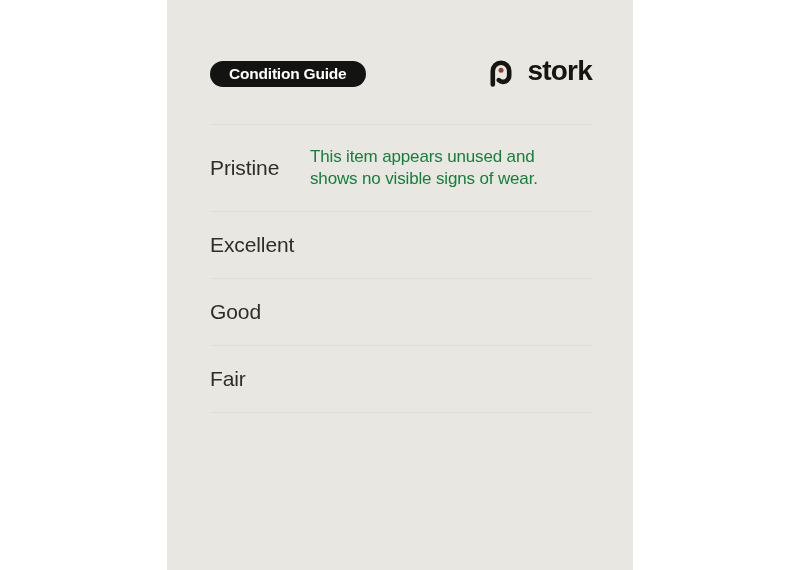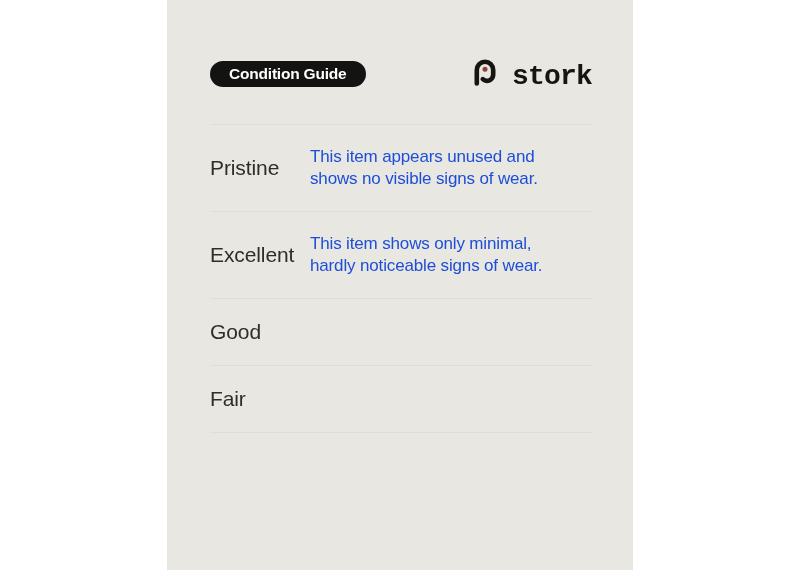--- a/index.html
+++ b/index.html
@@ -33,23 +33,22 @@
     border-radius: 17px;
     padding: 0 19px;
     font-family: "Liberation Sans", sans-serif;
     font-size: 15.5px;
     font-weight: 700;
     letter-spacing: -0.2px;
     white-space: nowrap;
   }
   .logo {
     display: flex;
-    align-items: flex-end;
+    align-items: flex-start;
     gap: 12px;
-    font-family: Liberation Mono, monospace;
   }
   .logo-icon { display: block; }
   .logo-text {
     font-size: 28px;
     font-weight: 700;
     letter-spacing: -0.8px;
     color: #16150f;
     line-height: 1;
   }
   .table {
@@ -68,21 +67,21 @@
     align-self: center;
     font-size: 21px;
     font-weight: 400;
     color: #2f2d29;
     letter-spacing: -0.1px;
   }
   .row-desc {
     flex: 1;
     font-size: 17px;
     line-height: 22px;
-    color: #1d4ed8;
+    color: #15803d;
     letter-spacing: -0.15px;
     white-space: pre-line;
   }
 </style>
 </head>
 <body>
 
 <div class="panel">
 
   <div class="header">
@@ -102,22 +101,20 @@
   <div class="table">
 
     <div class="row">
       <div class="row-label">Pristine</div>
       <div class="row-desc">This item appears unused and
 shows no visible signs of wear.</div>
     </div>
 
     <div class="row">
       <div class="row-label">Excellent</div>
-      <div class="row-desc">This item shows only minimal,
-hardly noticeable signs of wear.</div>
     </div>
 
     <div class="row">
       <div class="row-label">Good</div>
     </div>
 
     <div class="row">
       <div class="row-label">Fair</div>
     </div>
 

